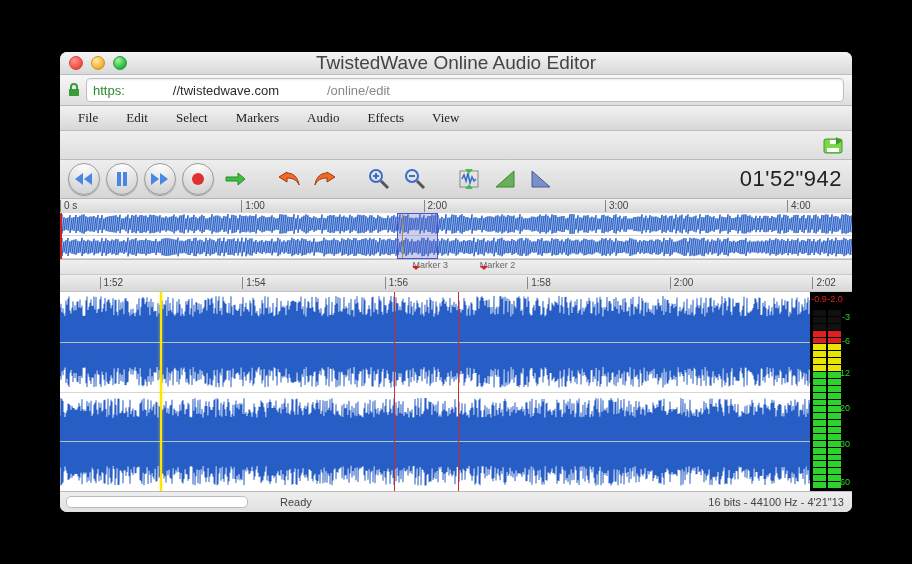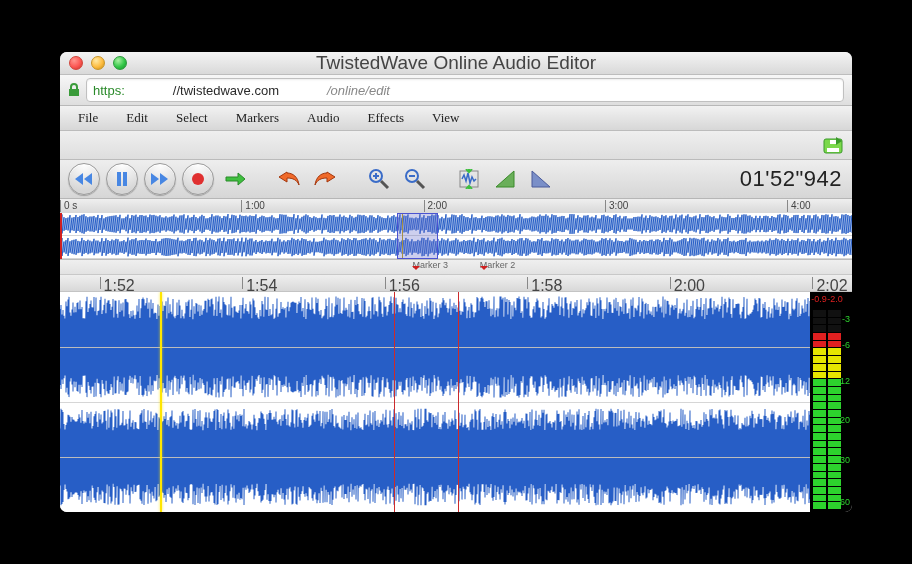--- a/index.html
+++ b/index.html
@@ -73,21 +73,21 @@
     background:var(--addr);
     border:1px solid #c0c0c0;
     border-radius:4px;
     display:flex;align-items:center;
     padding:0 6px;
     box-shadow:inset 0 1px 2px rgba(0,0,0,.08);
     gap:48px;
   }
   .addr-field .host{color:#2a2a2a;}
   .addr-field .proto{color:#2a8a2a;}
-  .addr-field .path{color:#888;font-style:italic;}
+  .addr-field .path{color:#888;}
   
   .menubar{
     height:24px;
     background:linear-gradient(#f2f2f2,#d7d7d7);
     border-bottom:1px solid #bcbcbc;
     display:flex;align-items:center;
     padding:0 4px;
   }
   .menubar .item{padding:0 14px;line-height:24px;cursor:default;font-family:Liberation Serif, serif;}
   
@@ -165,21 +165,21 @@
     font-size:9px;color:#666;
   }
   .marker-lbl{position:absolute;top:0;white-space:nowrap;}
   .marker-tri{position:absolute;top:6px;width:0;height:0;border:4px solid transparent;border-top-color:#d02020;}
 
   
   .druler{
     height:16px;
     background:linear-gradient(#efefef,#d8d8d8);
     border-bottom:1px solid #c4c4c4;
-    position:relative;font-size:16px;color:#444;
+    position:relative;font-size:10px;color:#444;
   }
   .druler .maj{position:absolute;top:2px;border-left:1px solid #888;height:12px;padding-left:3px;}
 
   
   .detail-area{
     flex:1;
     display:flex;
     min-height:0;
   }
   .detail-tracks{
@@ -473,14 +473,19 @@
         <span class="slabel" style="top:10%">-3</span>
         <span class="slabel" style="top:22%">-6</span>
         <span class="slabel" style="top:38%">-12</span>
         <span class="slabel" style="top:56%">-20</span>
         <span class="slabel" style="top:74%">-30</span>
         <span class="slabel" style="top:93%">-60</span>
       </div>
     </div>
   </div>
 
+  <div class="status">
+    <div class="chunk-l"></div>
+    <span class="ready">Ready</span>
+    <span class="right">16 bits - 44100 Hz - 4'21"13</span>
+  </div>
 
 </div>
 
 </body></html>

